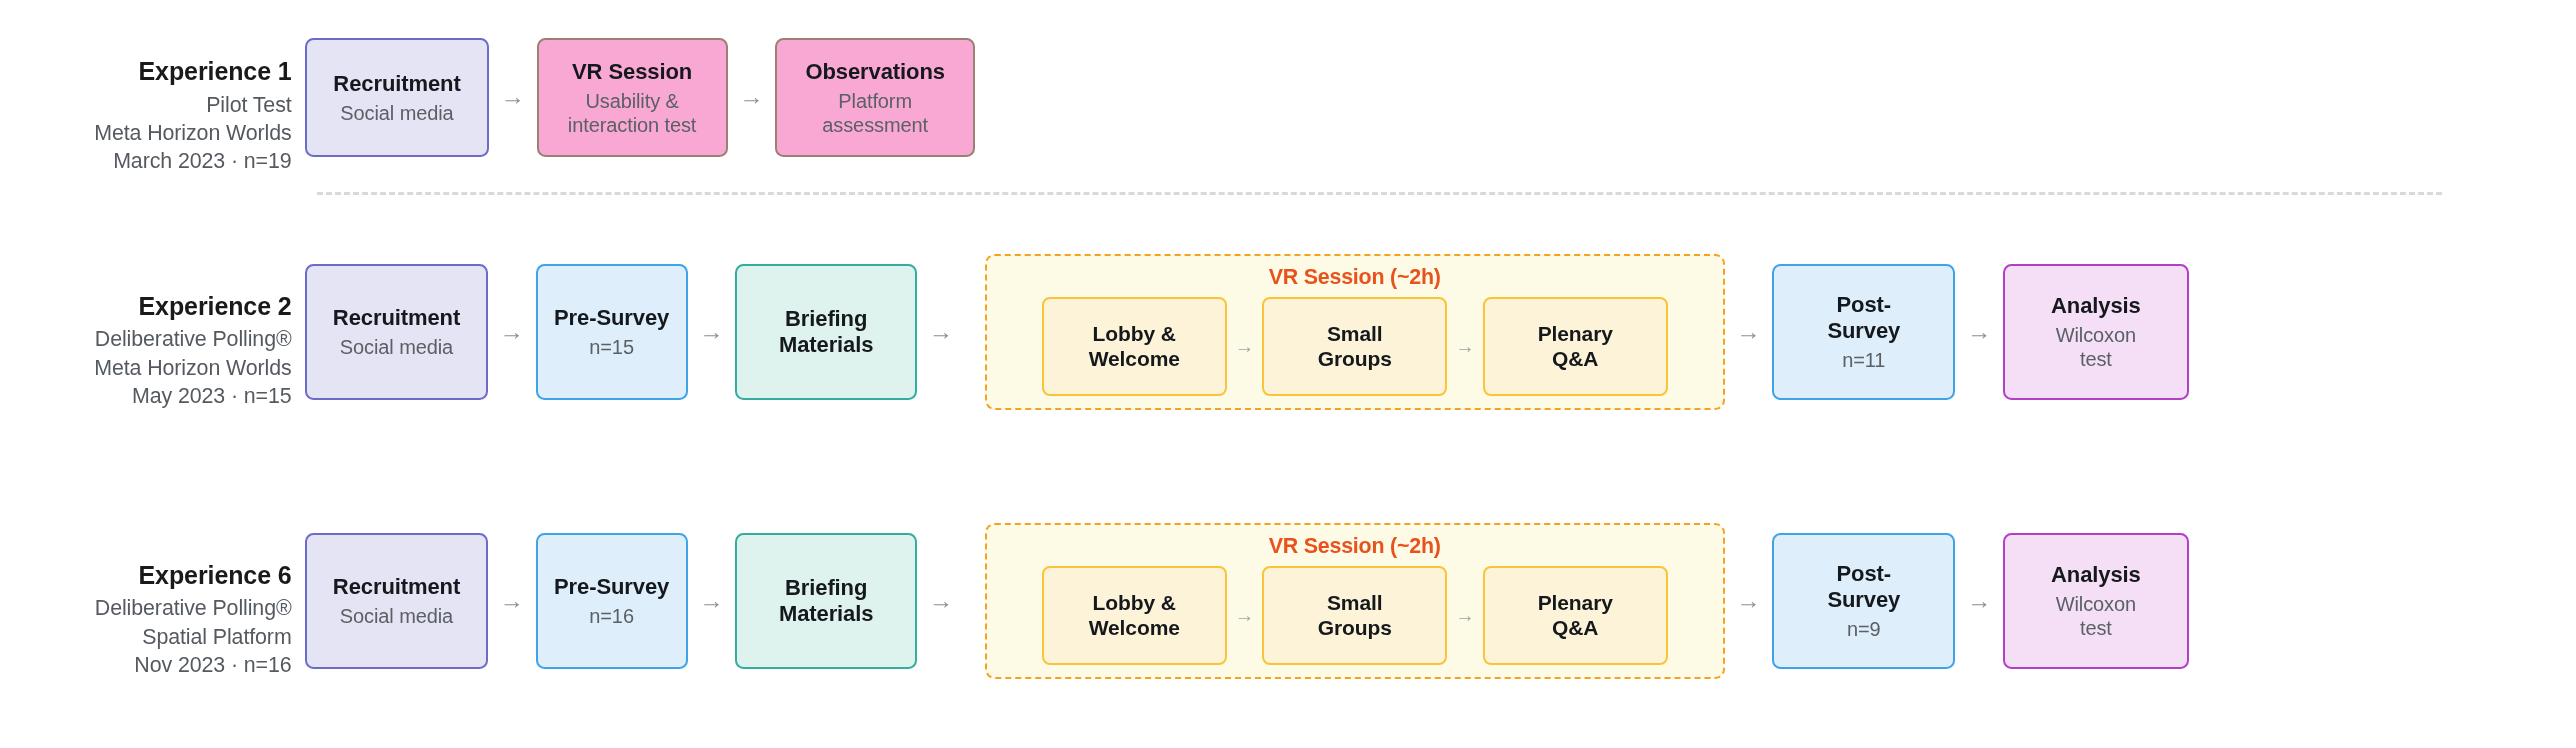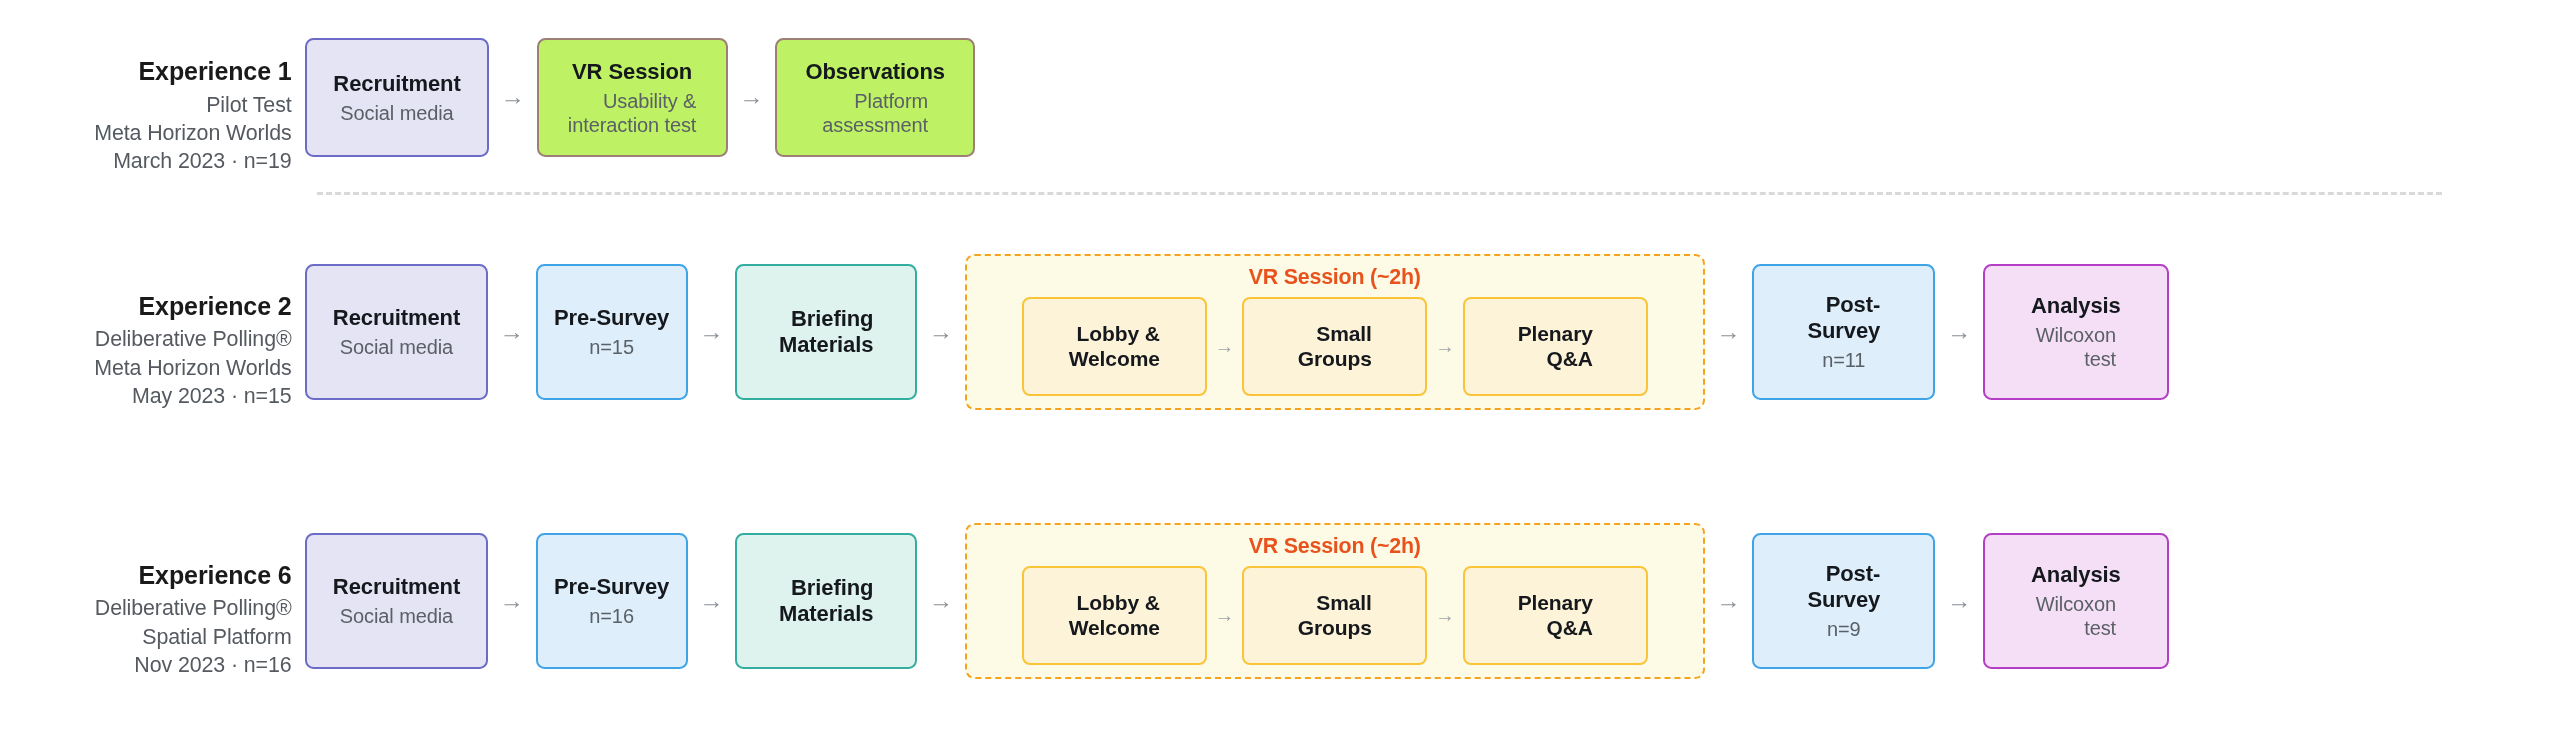--- a/index.html
+++ b/index.html
@@ -77,21 +77,21 @@
   .box{
     flex:0 0 auto;
     box-sizing:border-box;
     border-radius:8.5px;
     border-width:2.4px;
     border-style:solid;
     display:flex;
     flex-direction:column;
     align-items:center;
     justify-content:center;
-    text-align:right;
+    text-align:center;
     padding:6.1px 8.5px;
   }
   .box .b-title{
     font-size:22px;
     font-weight:bold;
     color:#15181c;
     line-height:1.17;
     letter-spacing:-0.1px;
   }
   .box .b-sub{
@@ -111,38 +111,39 @@
   
   .r23 .box{height:136px;}
   .b-recruit{width:183px;}
   .b-presurvey{width:152px;}
   .b-briefing{width:182px;}
   .b-postsurvey{width:183px;}
   .b-analysis{width:186px;}
 
   
   .sty-lavender{background:#e4e4f4;border-color:#6c6cc8;}
-  .sty-taupe{background:#bef264;border-color:#9c7f75;}
+  .sty-taupe{background:#f9a8d4;border-color:#9c7f75;}
   .sty-blue{background:#deeffb;border-color:#3fa3e8;}
   .sty-teal{background:#def2ee;border-color:#34ada1;}
   .sty-purple{background:#f4dff6;border-color:#b43fc6;}
   .sty-amber{background:#fdf3d8;border-color:#fac438;border-width:2.4px;}
 
   
   .vr-group{
     flex:0 0 auto;
     box-sizing:border-box;
     width:740px;
     border:2.4px dashed #f5a21e;
     border-radius:9.8px;
     background:#fdfae6;
     padding:7.3px 16px 12.2px 16px;
     display:flex;
     flex-direction:column;
     align-items:center;
+    margin-left:20px;
   }
   .vr-group .vr-title{
     font-size:21.4px;
     font-weight:bold;
     color:#e8521c;
     letter-spacing:-0.2px;
     margin:3.7px 0 8.5px 0;
     line-height:1;
   }
   .vr-inner{

